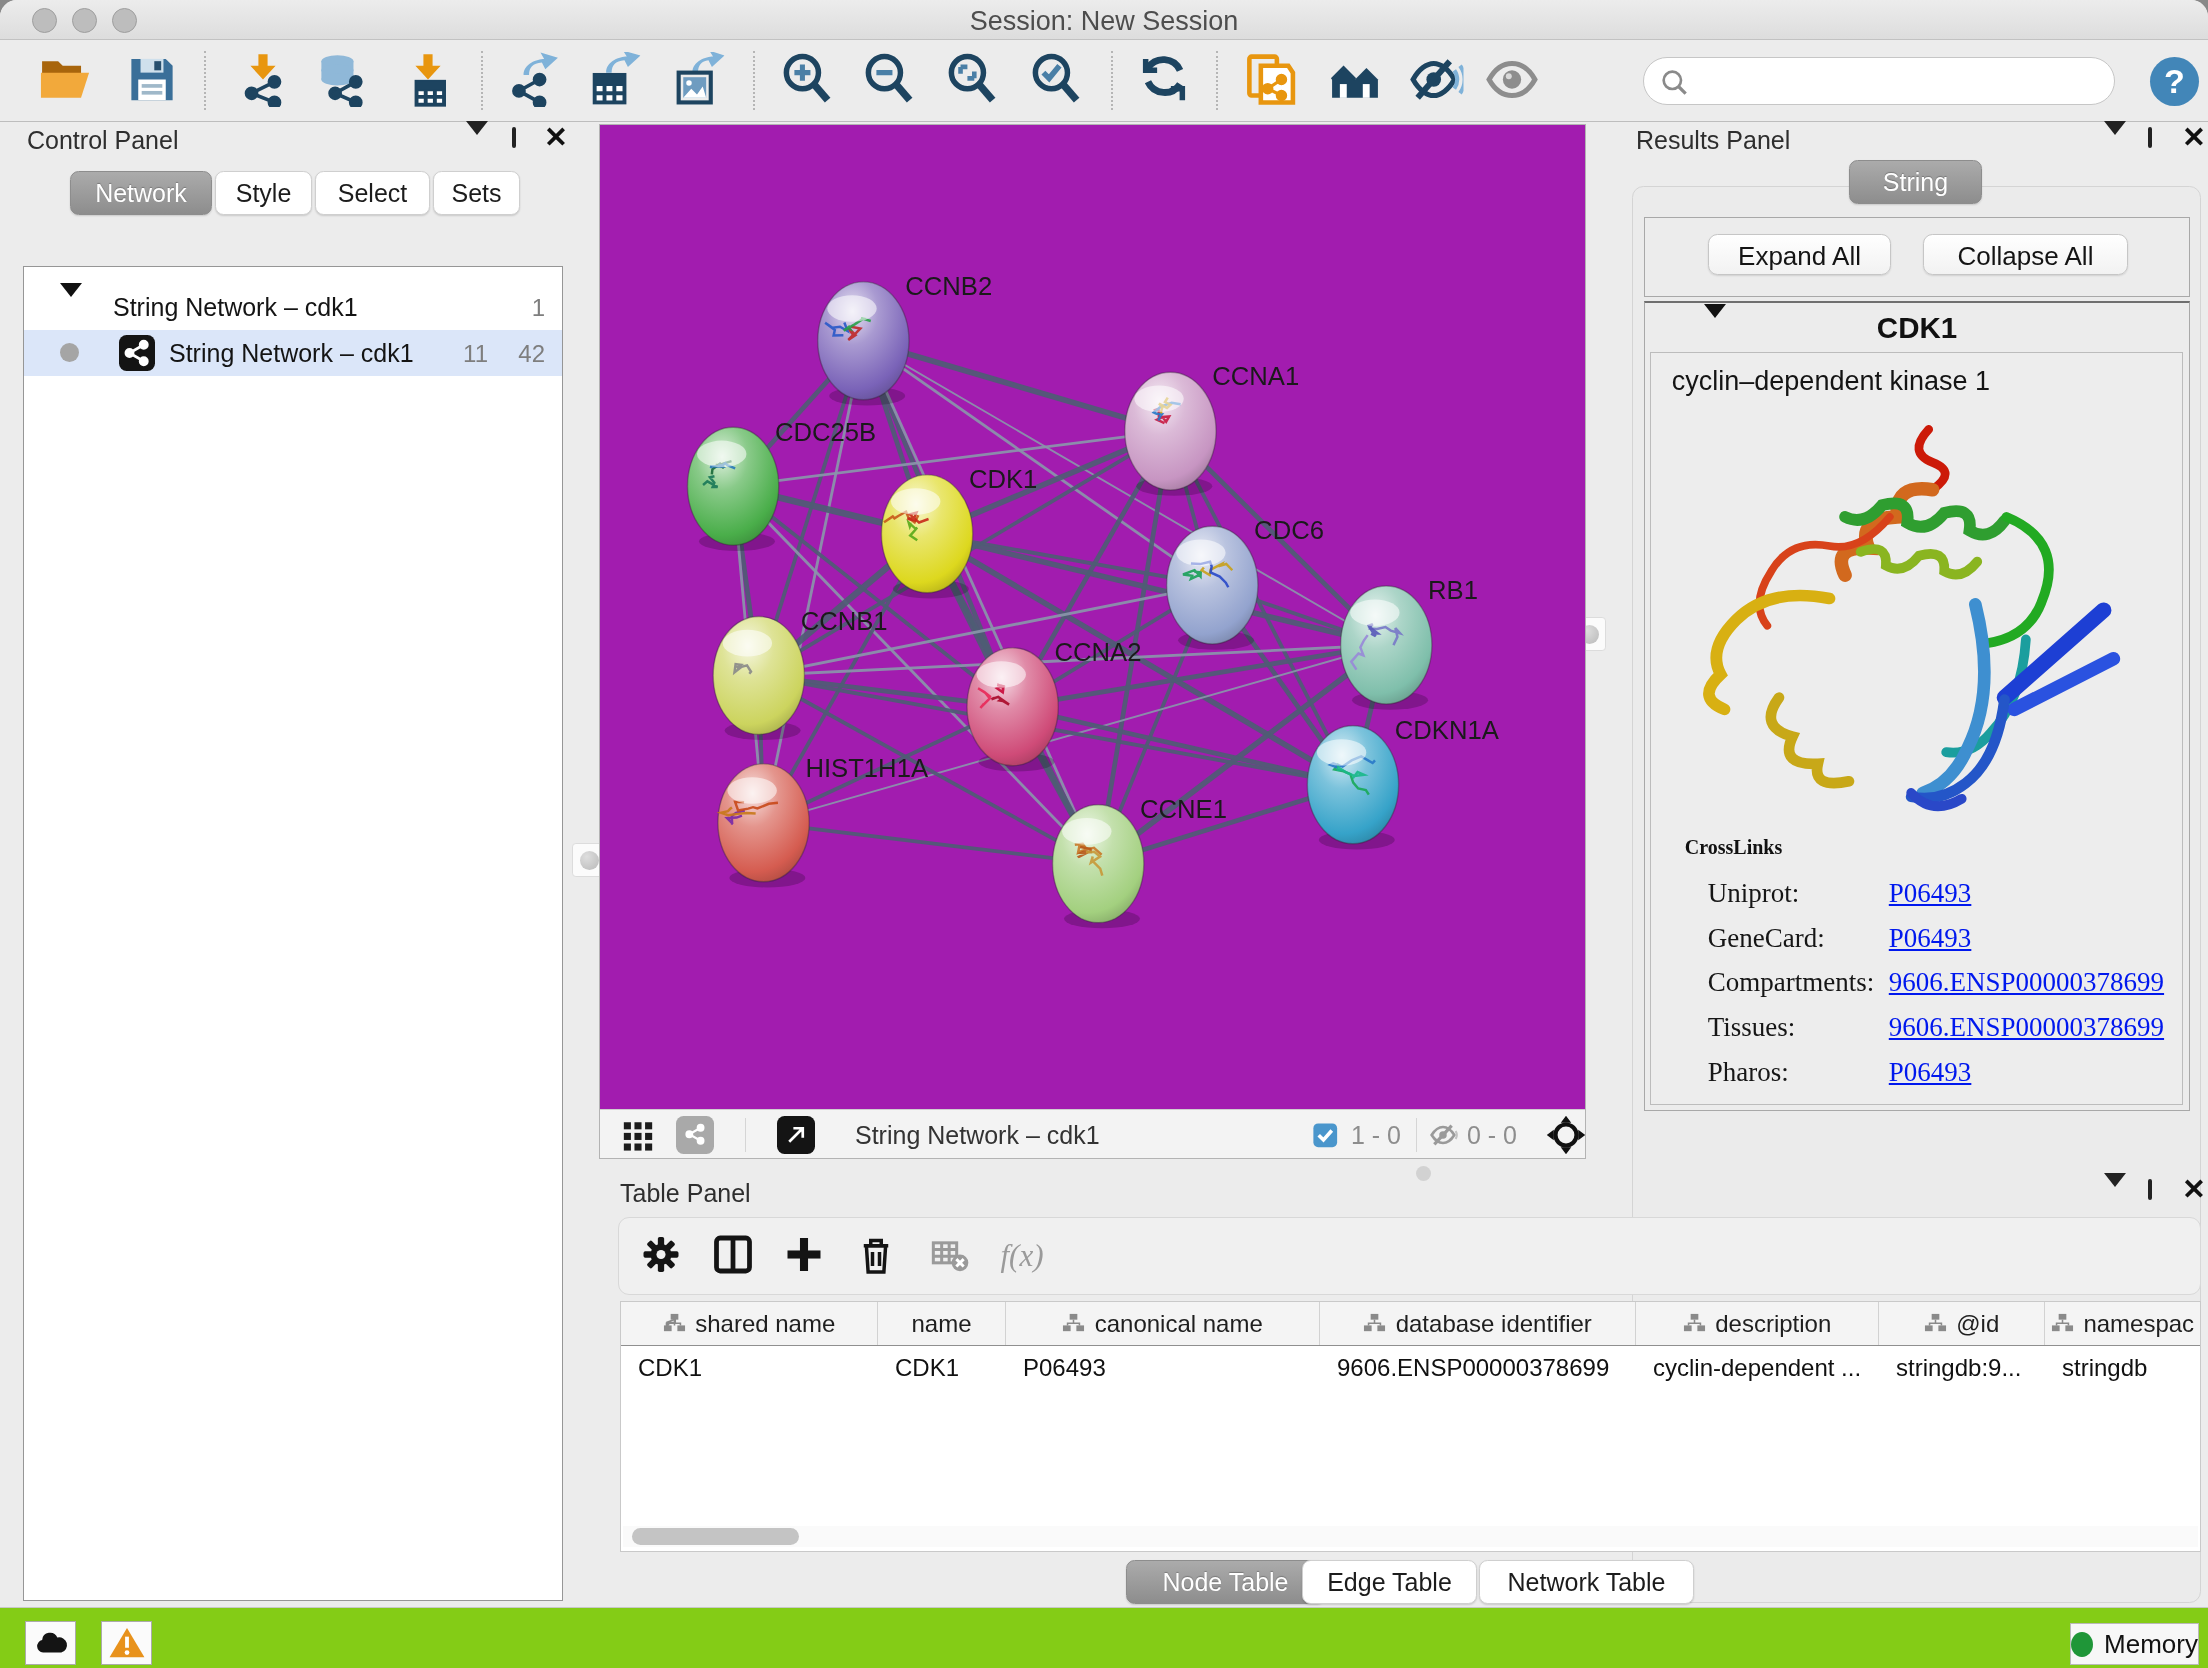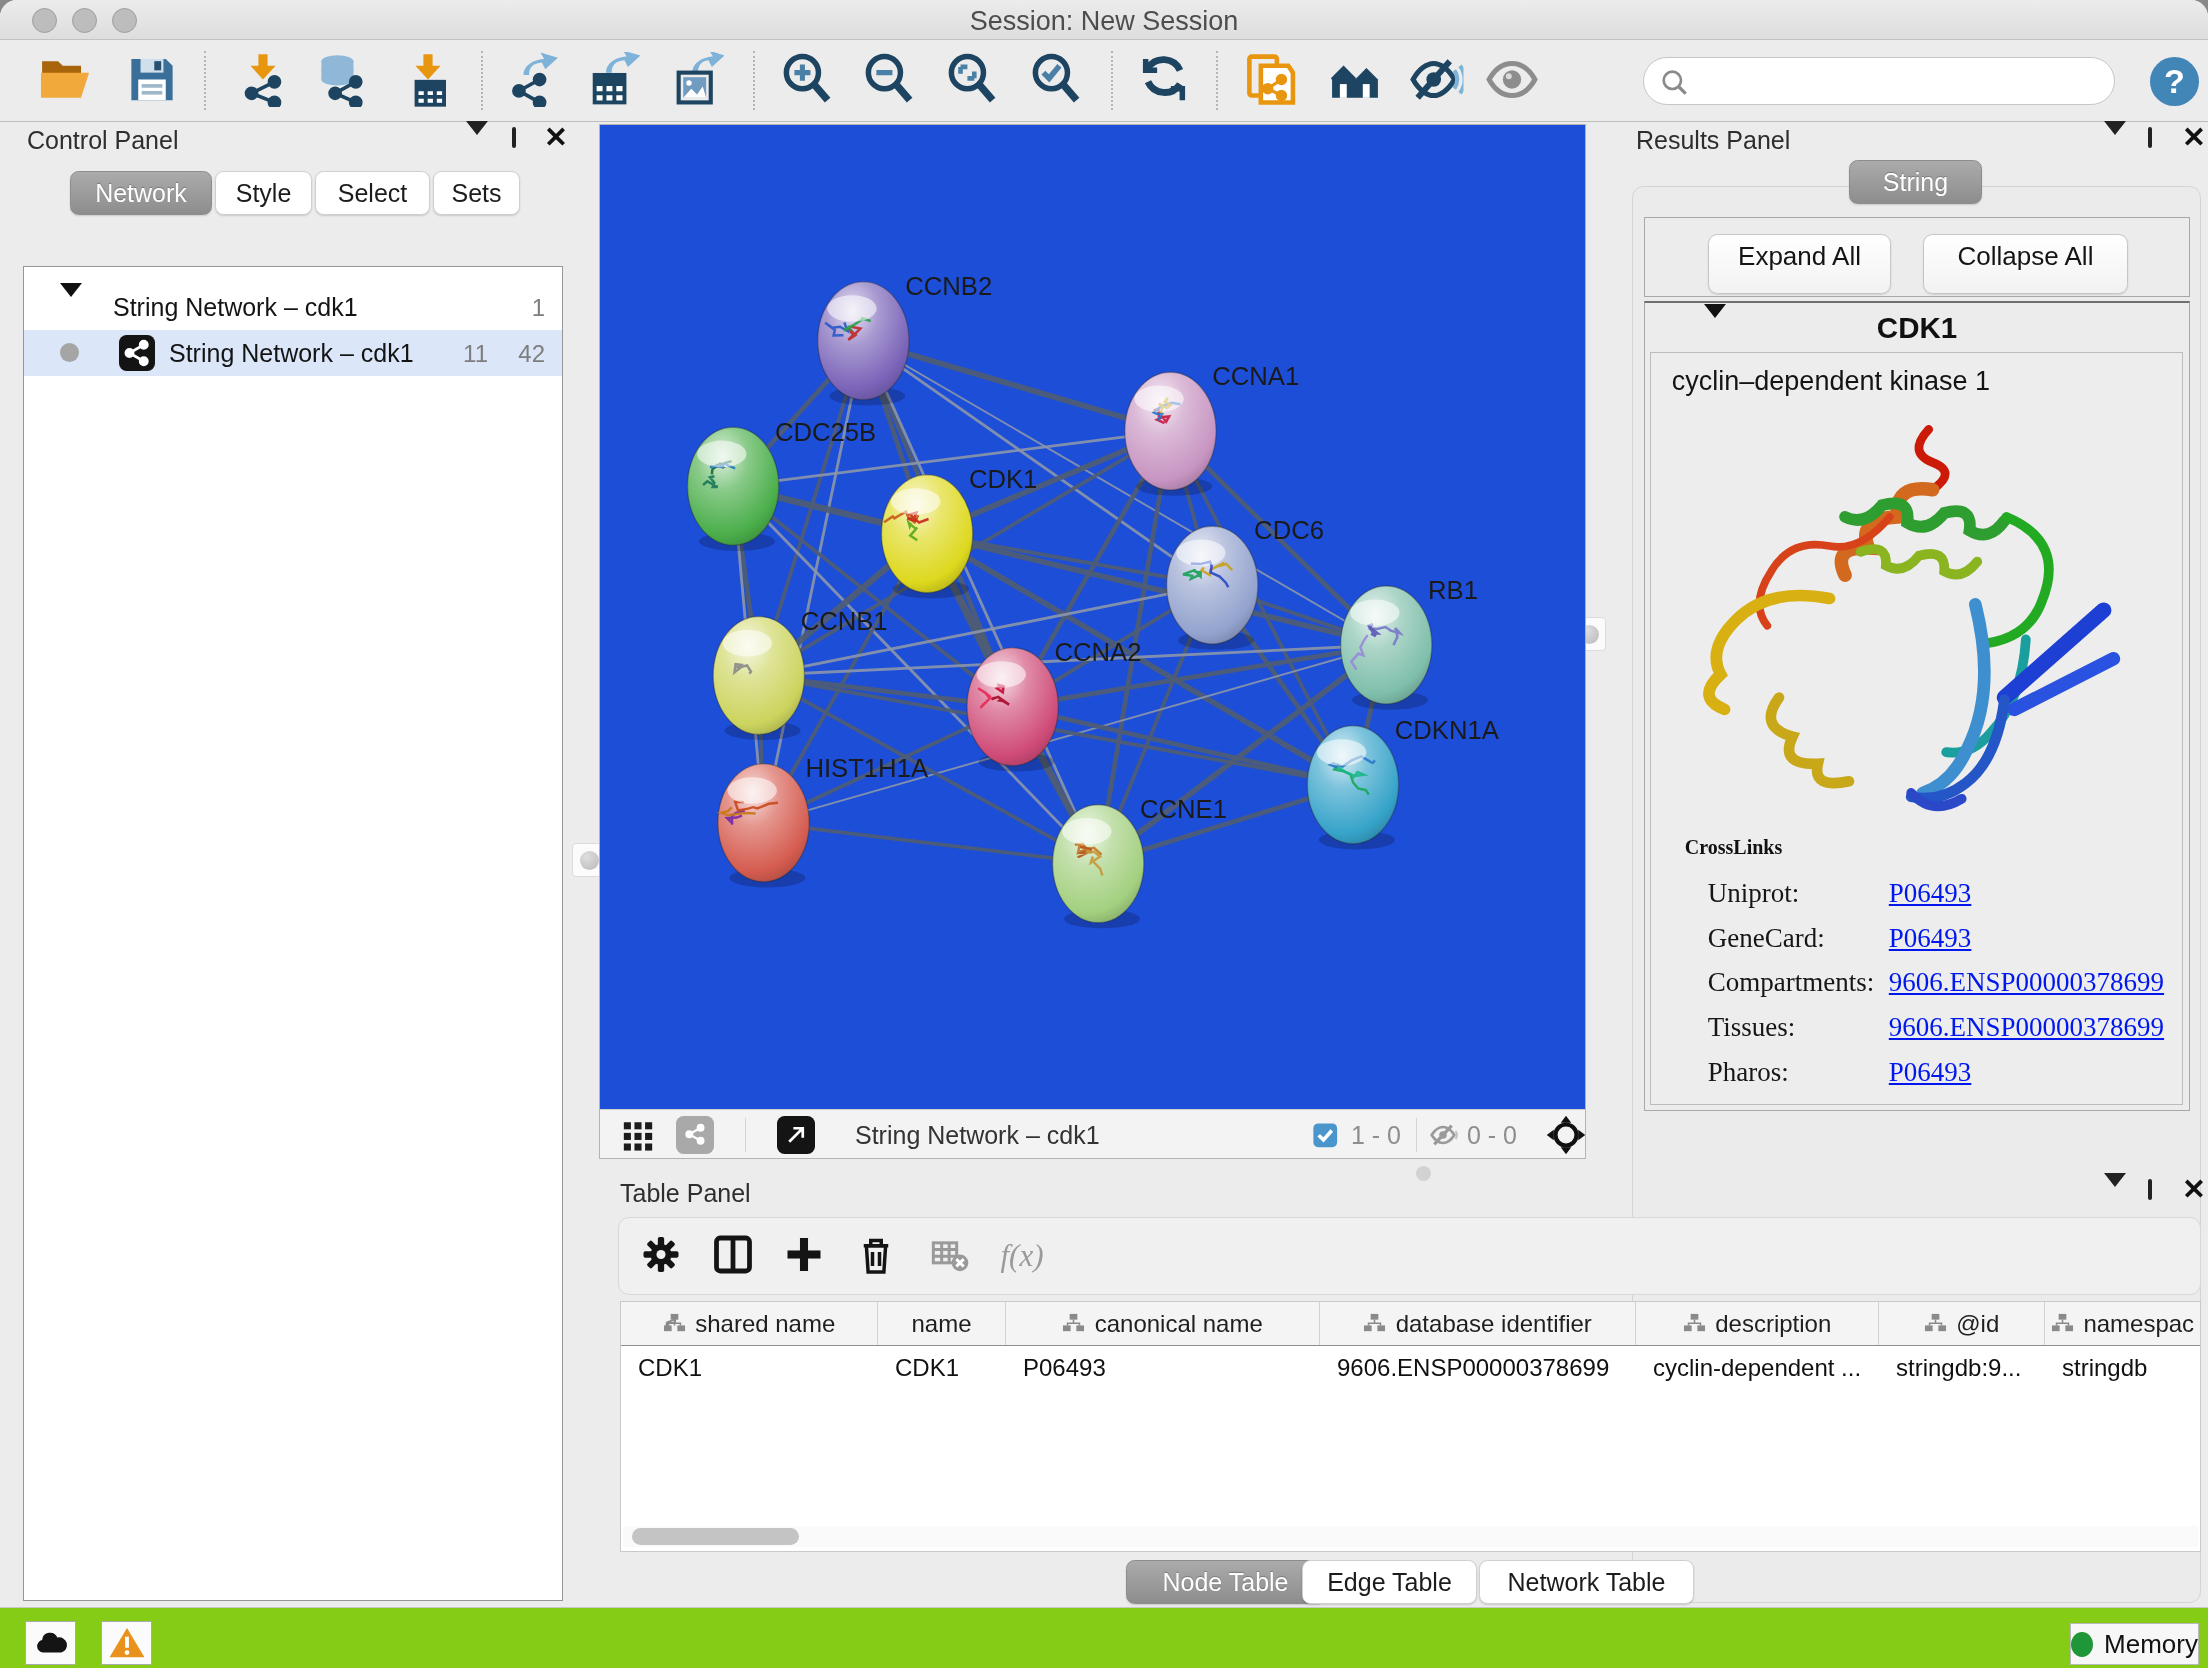--- a/index.html
+++ b/index.html
@@ -47,39 +47,39 @@
     color:#1c1c1c; top:7.6px; }
   #tree-box { position:absolute; left:23px; top:266px; width:540px; height:1335px;
     background:#ffffff; border:1.9px solid #969696; }
   .tree-row1 { position:absolute; left:0; top:17px; width:100%; height:44px; }
   .tree-row2 { position:absolute; left:0; top:63px; width:100%; height:46px; background:#dbe6f9; }
   .tree-label { position:absolute; font-size:25px; color:#141414; top:8.6px; }
   .tree-num { position:absolute; font-size:24px; color:#7e7e7e; top:9.5px; }
   .share-sq { position:absolute; width:36px; height:36px; background:#141414; border-radius:7.6px; top:4.8px; }
   
   #net-view { position:absolute; left:599px; top:124px; width:987px; height:1035px;
-    background:#1d4ed8; border:1px solid #b3b3b3; }
+    background:#a21caf; border:1px solid #b3b3b3; }
   #net-svg { position:absolute; left:0; top:0; }
   #net-status { position:absolute; left:0; bottom:0; width:100%; height:49px;
     background:#f3f3f3; border-top:1px solid #cfcfcf; }
   #net-status .vdiv { position:absolute; top:7.6px; height:34px; border-left:1.9px solid #d5d5d5; }
   #net-name { position:absolute; left:255px; top:11.4px; font-size:25px; color:#333; }
   .cnt-txt { position:absolute; top:11.4px; font-size:25px; color:#8d8d8d; }
   .splitter-handle { position:absolute; width:34px; height:34px; background:#fbfbfb;
     border:1px solid #dcdcdc; border-radius:3.8px; }
   .splitter-handle::after { content:""; position:absolute; left:6.7px; top:6.7px; width:19px; height:19px;
     border-radius:50%; background:radial-gradient(circle at 35% 30%, #dedede, #b9b9b9); }
   #split-dot { position:absolute; left:1416px; top:1166px; width:15px; height:15px; border-radius:50%;
     background:#d2d2d2; }
   
   #res-container { position:absolute; left:1632px; top:186px; width:569px; height:1417px;
     background:#ebebeb; border:1.9px solid #d4d4d4; border-radius:11.4px; }
   #res-boxA { position:absolute; left:1644px; top:217px; width:546px; height:80px;
     background:#ececec; border:1.9px solid #a8a8a8; }
-  .res-btn { position:absolute; top:17px; height:60px; background:linear-gradient(#ffffff,#f2f2f2);
+  .res-btn { position:absolute; top:17px; height:41px; background:linear-gradient(#ffffff,#f2f2f2);
     border:1px solid #c6c6c6; border-radius:9.5px; font-size:26px; color:#141414;
     text-align:center; line-height:42px; box-shadow:0 1px 1.9px rgba(0,0,0,.12); cursor:pointer; }
   #res-boxB { position:absolute; left:1644px; top:301px; width:546px; height:810px;
     border:1.9px solid #a8a8a8; border-top:2.9px solid #6f6f6f; background:#ececec; }
   #res-entry-head { position:absolute; left:0; top:0; width:100%; height:49px; }
   #res-entry-name { position:absolute; left:0; width:100%; text-align:center; top:7.6px;
     font-size:29.5px; font-weight:bold; color:#111; }
   #res-inner { position:absolute; left:4.8px; top:49px; width:533px; height:753px;
     background:#ededed; border:1px solid #bcbcbc; }
   #res-desc { position:absolute; left:21px; top:13.3px; font-size:27px; color:#141414; }

